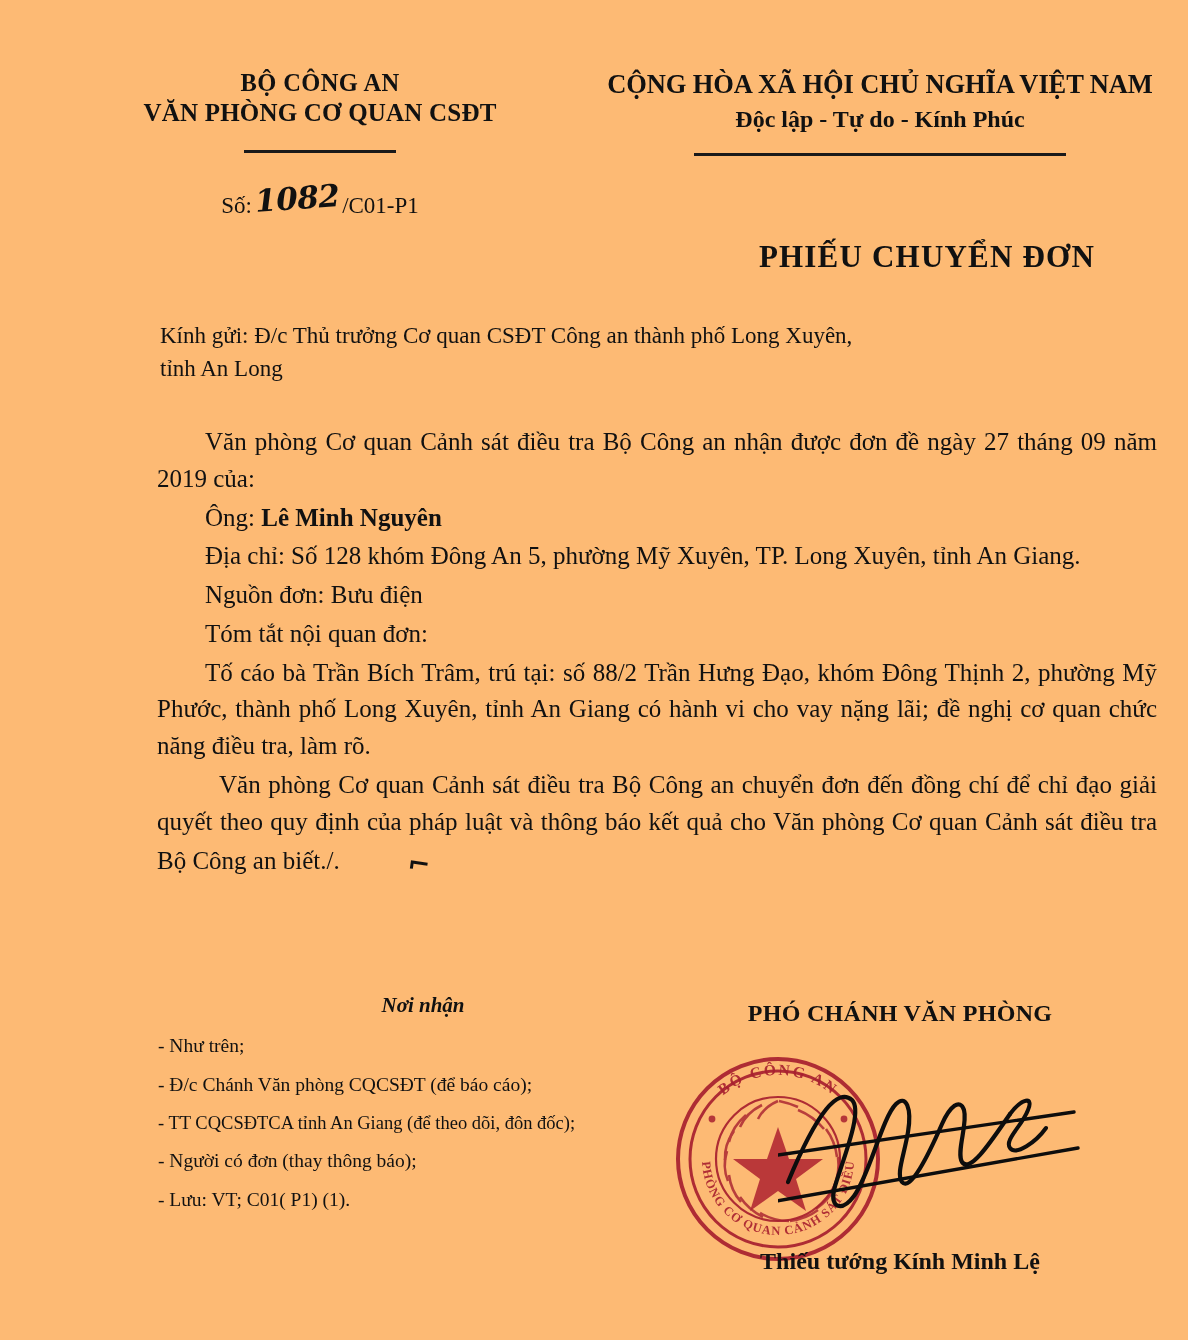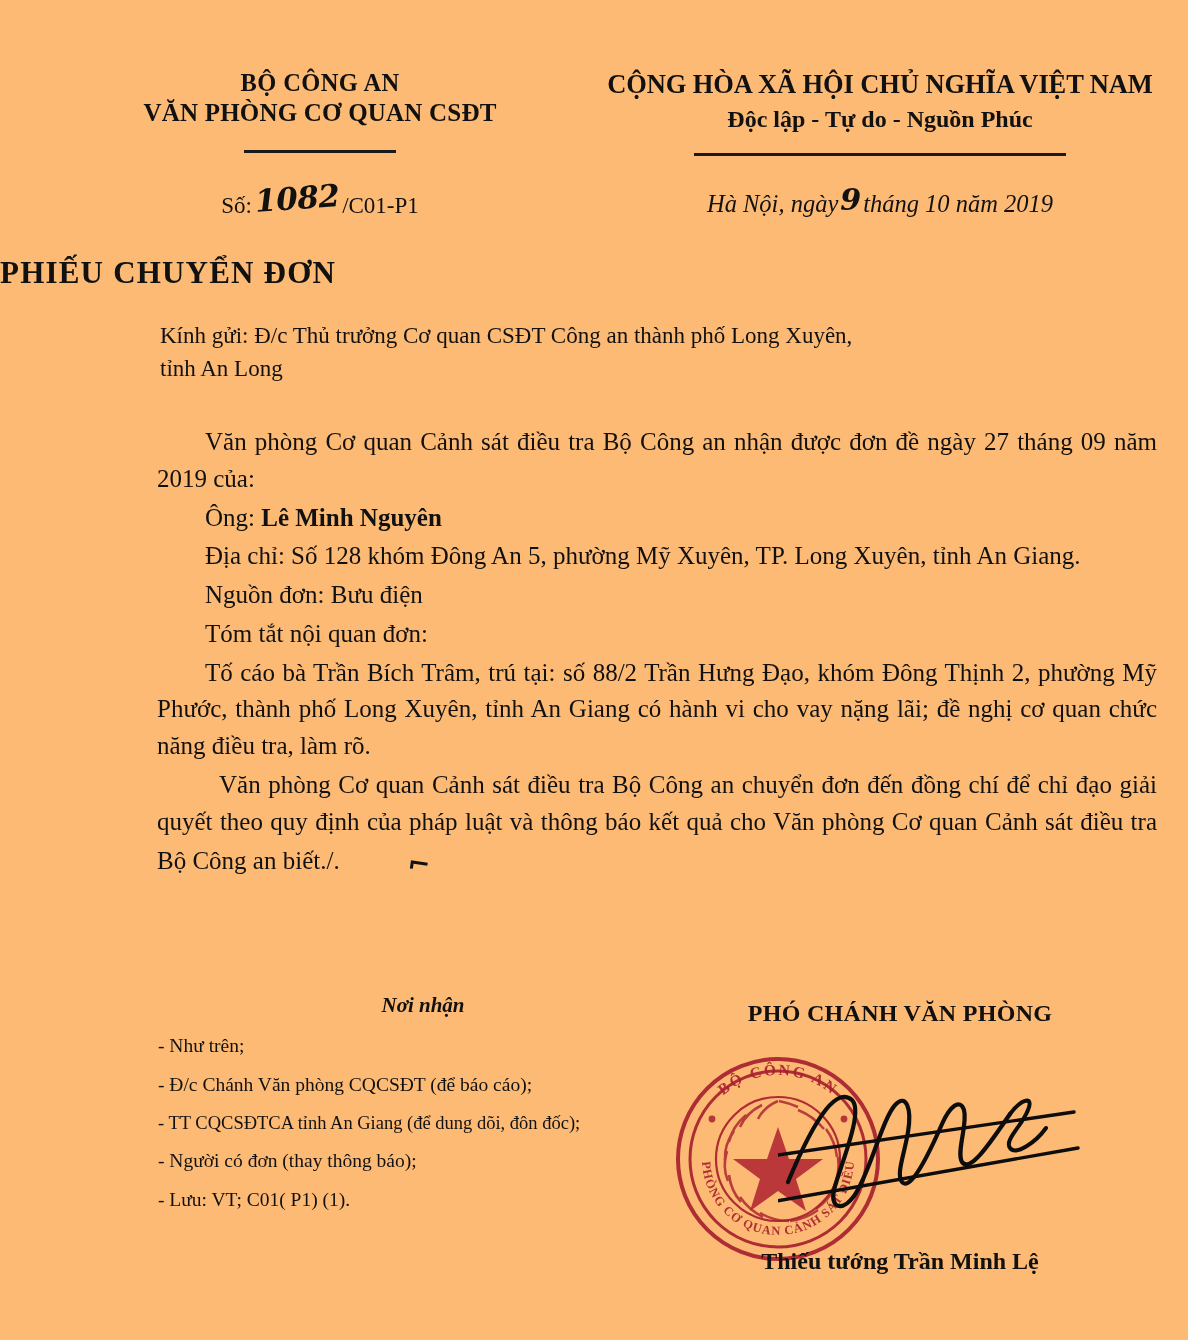--- a/index.html
+++ b/index.html
@@ -116,24 +116,24 @@
     font-style: italic;
     display: inline-block;
     position: relative;
     top: -2px;
     margin: 0 2px;
   }
 
   
   .doc-title {
     position: absolute;
-    top: 255px;
+    top: 239px;
     left: 0;
     width: 1095px;
-    text-align: left;
+    text-align: right;
     font-size: 31px;
     font-weight: bold;
     letter-spacing: 1.2px;
   }
 
   .recipient {
     position: absolute;
     top: 320px;
     left: 160px;
     width: 880px;
@@ -251,31 +251,28 @@
 <div class="page">
 
   <div class="header">
     <div class="hdr-left">
       <div class="org-line1">BỘ CÔNG AN</div>
       <div class="org-line2">VĂN PHÒNG CƠ QUAN CSĐT</div>
       <div class="rule rule-left"></div>
     </div>
     <div class="hdr-right">
       <div class="nation-line1">CỘNG HÒA XÃ HỘI CHỦ NGHĨA VIỆT NAM</div>
-      <div class="nation-line2">Độc lập - Tự do - Nguồn Phúc</div>
+      <div class="nation-line2">Độc lập - Tự do - Kính Phúc</div>
       <div class="rule rule-right"></div>
     </div>
   </div>
 
   <div class="numrow">
     <div class="numbox">
       <span>Số:</span><span class="docnum-hand">1082</span><span>/C01-P1</span>
-    </div>
-    <div class="datebox">
-      <span>Hà Nội, ngày</span><span class="day-hand">9</span><span>tháng 10 năm 2019</span>
     </div>
   </div>
 
   <div class="doc-title">PHIẾU CHUYỂN ĐƠN</div>
 
   <div class="recipient">
     <div>Kính gửi: Đ/c Thủ trưởng Cơ quan CSĐT Công an thành phố Long Xuyên,</div>
     <div>tỉnh An Long</div>
   </div>
 
@@ -289,21 +286,21 @@
     <p class="indent">Nguồn đơn: Bưu điện</p>
     <p class="indent">Tóm tắt nội quan đơn:</p>
     <p class="indent">Tố cáo bà Trần Bích Trâm, trú tại: số 88/2 Trần Hưng Đạo, khóm Đông Thịnh 2, phường Mỹ Phước, thành phố Long Xuyên, tỉnh An Giang có hành vi cho vay nặng lãi; đề nghị cơ quan chức năng điều tra, làm rõ.</p>
     <p class="indent-lg"><span>Văn phòng Cơ quan Cảnh sát điều tra Bộ Công an chuyển đơn đến đồng chí để chỉ đạo giải quyết theo quy định của pháp luật và thông báo kết quả cho Văn phòng Cơ quan Cảnh sát điều tra Bộ Công an biết./.</span><span class="endmark">⌐</span></p>
   </div>
 
   <div class="recv-block">
     <div class="recv-title">Nơi nhận</div>
     <div class="recv-item">- Như trên;</div>
     <div class="recv-item">- Đ/c Chánh Văn phòng CQCSĐT (để báo cáo);</div>
-    <div class="recv-item small">- TT CQCSĐTCA tỉnh An Giang (để dung dõi, đôn đốc);</div>
+    <div class="recv-item small">- TT CQCSĐTCA tỉnh An Giang (để theo dõi, đôn đốc);</div>
     <div class="recv-item">- Người có đơn (thay thông báo);</div>
     <div class="recv-item">- Lưu: VT; C01( P1) (1).</div>
   </div>
 
   <div class="sign-block">
     <div class="sign-title2">PHÓ CHÁNH VĂN PHÒNG</div>
   </div>
 
   <div class="seal">
     <svg viewBox="0 0 212 212" width="212" height="212" aria-hidden="true">
@@ -358,15 +355,15 @@
                  C 132 122, 150 86, 164 54 C 172 36, 182 28, 186 40 C 190 54, 178 82, 184 92
                  C 192 104, 214 70, 232 44" stroke-width="4.2"></path>
         <path d="M232 44 C 244 28, 256 26, 250 40 C 244 56, 226 70, 232 78 C 238 86, 258 72, 268 58" stroke-width="4"></path>
 
         <path d="M-48 92 L 296 42" stroke-width="3.4"></path>
         <path d="M-110 150 L 300 78" stroke-width="3.4"></path>
       </g>
     </svg>
   </div>
 
-  <div class="sign-name">Thiếu tướng Trần Minh Lệ</div>
+  <div class="sign-name">Thiếu tướng Kính Minh Lệ</div>
 
 </div>
 
 </body></html>

